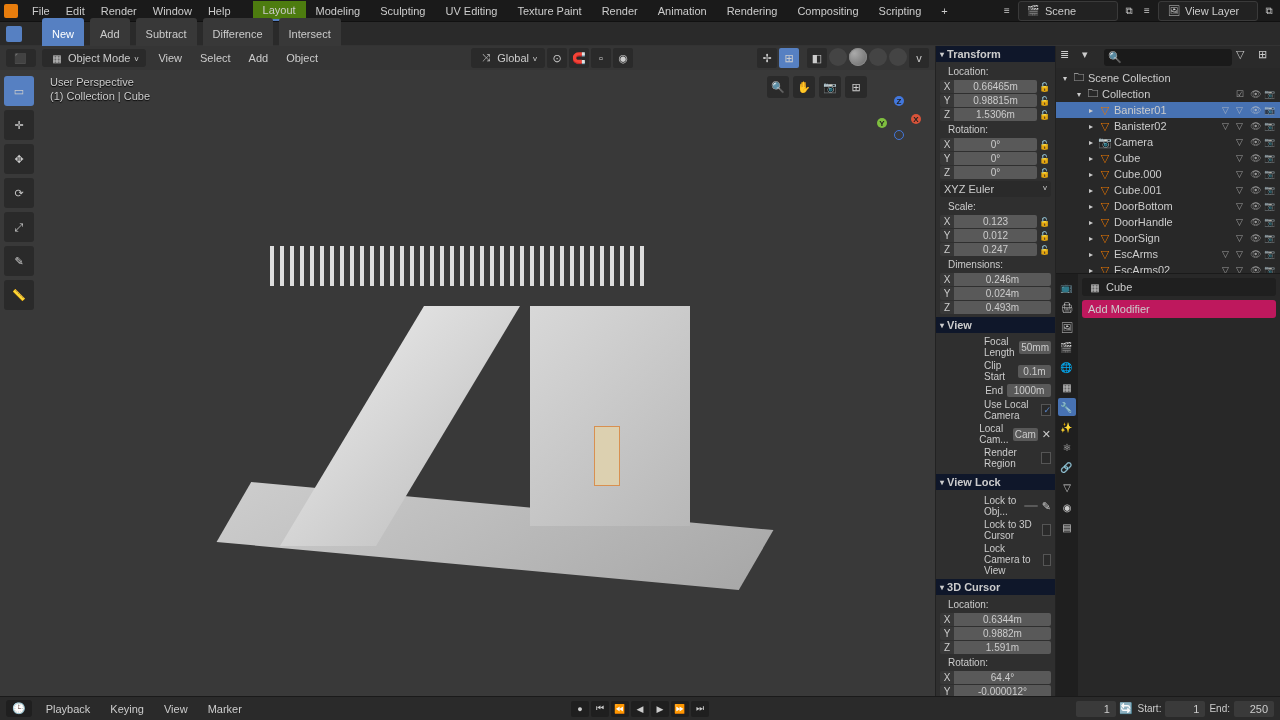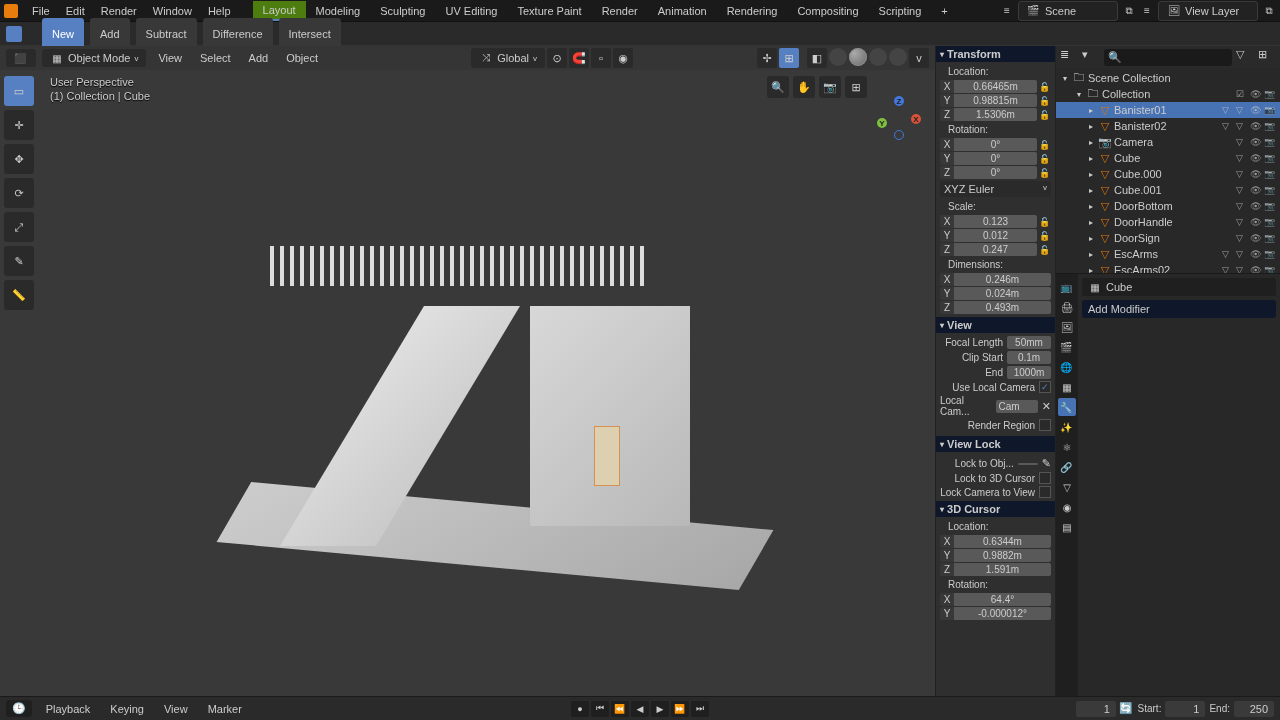--- a/index.html
+++ b/index.html
@@ -69,21 +69,21 @@
 .npanel { width: 120px; background: #2f2f2f; border-right:1px solid #222; overflow-y:auto; }
 .npanel .sec { padding: 2px 4px; }
 .npanel .sec-head { background: #0f172a; padding: 2px 4px; font-weight: bold; display:flex; align-items:center; gap:3px; cursor:pointer; }
 .npanel .sec-head::before { content: "▾"; font-size: 8px; }
 .npanel .sec-sub { padding: 2px 2px 2px 8px; font-size: 10px; }
 .npanel .prop-row { display: flex; align-items: center; margin: 1px 0; }
 .npanel .prop-label { width: 14px; text-align: center; background: #383838; border-radius: 2px 0 0 2px; padding: 1px 0; font-size:10px; }
 .npanel .prop-val { flex: 1; background: #595959; border-radius: 0 2px 2px 0; text-align: center; padding: 1px 4px; font-size: 10px; }
 .npanel .lock { width: 12px; text-align: center; font-size: 9px; margin-left:2px; }
 .npanel .dd-row { background:#2a2a2a; padding:2px 4px; border-radius:3px; margin:2px 0; font-size:10px; display:flex; justify-content:space-between; }
-.npanel .lbl-row { display:flex; align-items:center; justify-content:flex-end; gap:4px; padding:1px 0; }
+.npanel .lbl-row { display:flex; align-items:center; justify-content:flex-end; gap:4px; padding:1px 0;margin-left:44px; }
 .npanel .lbl-row .lbl { font-size:10px; }
 .npanel .lbl-row .val { background:#595959; width:44px; text-align:center; border-radius:2px; padding:1px 2px; font-size:10px; }
 .npanel .chk { width:12px; height:12px; background:#2a2a2a; border:1px solid #555; display:inline-block; }
 .npanel .chk.on::after { content:"✓"; font-size:9px; position:relative; top:-2px; left:1px; color:#5680c2; }
 
 
 .outpanel { flex: 1; background: #282828; display: flex; flex-direction: column; }
 .outliner { height: 228px; border-bottom: 1px solid #1a1a1a; display:flex; flex-direction:column; }
 .out-head { height:22px; background:#2a2a2a; display:flex; align-items:center; padding:0 4px; gap:4px; }
 .out-head .search { flex:1; background:#1a1a1a; border-radius:3px; padding:2px 4px; display:flex; align-items:center; gap:4px; }
@@ -100,21 +100,21 @@
 .out-row .toggles { display:flex; gap:2px; }
 .out-row .tog { width:12px; font-size:9px; opacity:0.7; }
 .out-row .modico { width:12px; font-size:9px; opacity:0.7; }
 
 .props { flex:1; display:flex; }
 .prop-tabs { width:22px; background:#1f1f1f; display:flex; flex-direction:column; padding-top:4px; gap:2px; align-items:center; }
 .prop-tabs .pt { width:18px; height:18px; border-radius:2px; display:flex; align-items:center; justify-content:center; cursor:pointer; font-size:10px; }
 .prop-tabs .pt.active { background:#4772b3; }
 .prop-body { flex:1; padding:4px; }
 .prop-body .crumb { background:#1f1f1f; padding:2px 6px; border-radius:3px; margin-bottom:4px; display:flex; align-items:center; gap:4px; }
-.prop-body .addmod { background:#0f172a; padding:3px 6px; border-radius:3px; text-align:left; cursor:pointer; }
+.prop-body .addmod { background:#be185d; padding:3px 6px; border-radius:3px; text-align:left; cursor:pointer; }
 
 
 .timeline { position:absolute; bottom:0; left:0; right:0; height:24px; background:#2a2a2a; border-top:1px solid #1a1a1a; display:flex; align-items:center; padding:0 6px; gap:8px; }
 .timeline .tdd { background:#1f1f1f; padding:2px 6px; border-radius:3px; display:flex; align-items:center; gap:3px; }
 .timeline .tmenu { padding:0 6px; cursor:pointer; }
 .timeline .center { position:absolute; left:50%; transform:translateX(-50%); display:flex; gap:2px; }
 .timeline .tbtn { width:18px; height:16px; background:#1f1f1f; border-radius:2px; display:flex; align-items:center; justify-content:center; cursor:pointer; font-size:9px; }
 .timeline .right { margin-left:auto; display:flex; gap:4px; align-items:center; }
 .timeline .tfield { background:#3a3a3a; padding:2px 6px; border-radius:2px; min-width:40px; text-align:right; }
 .timeline .tlbl { font-size:10px; }

